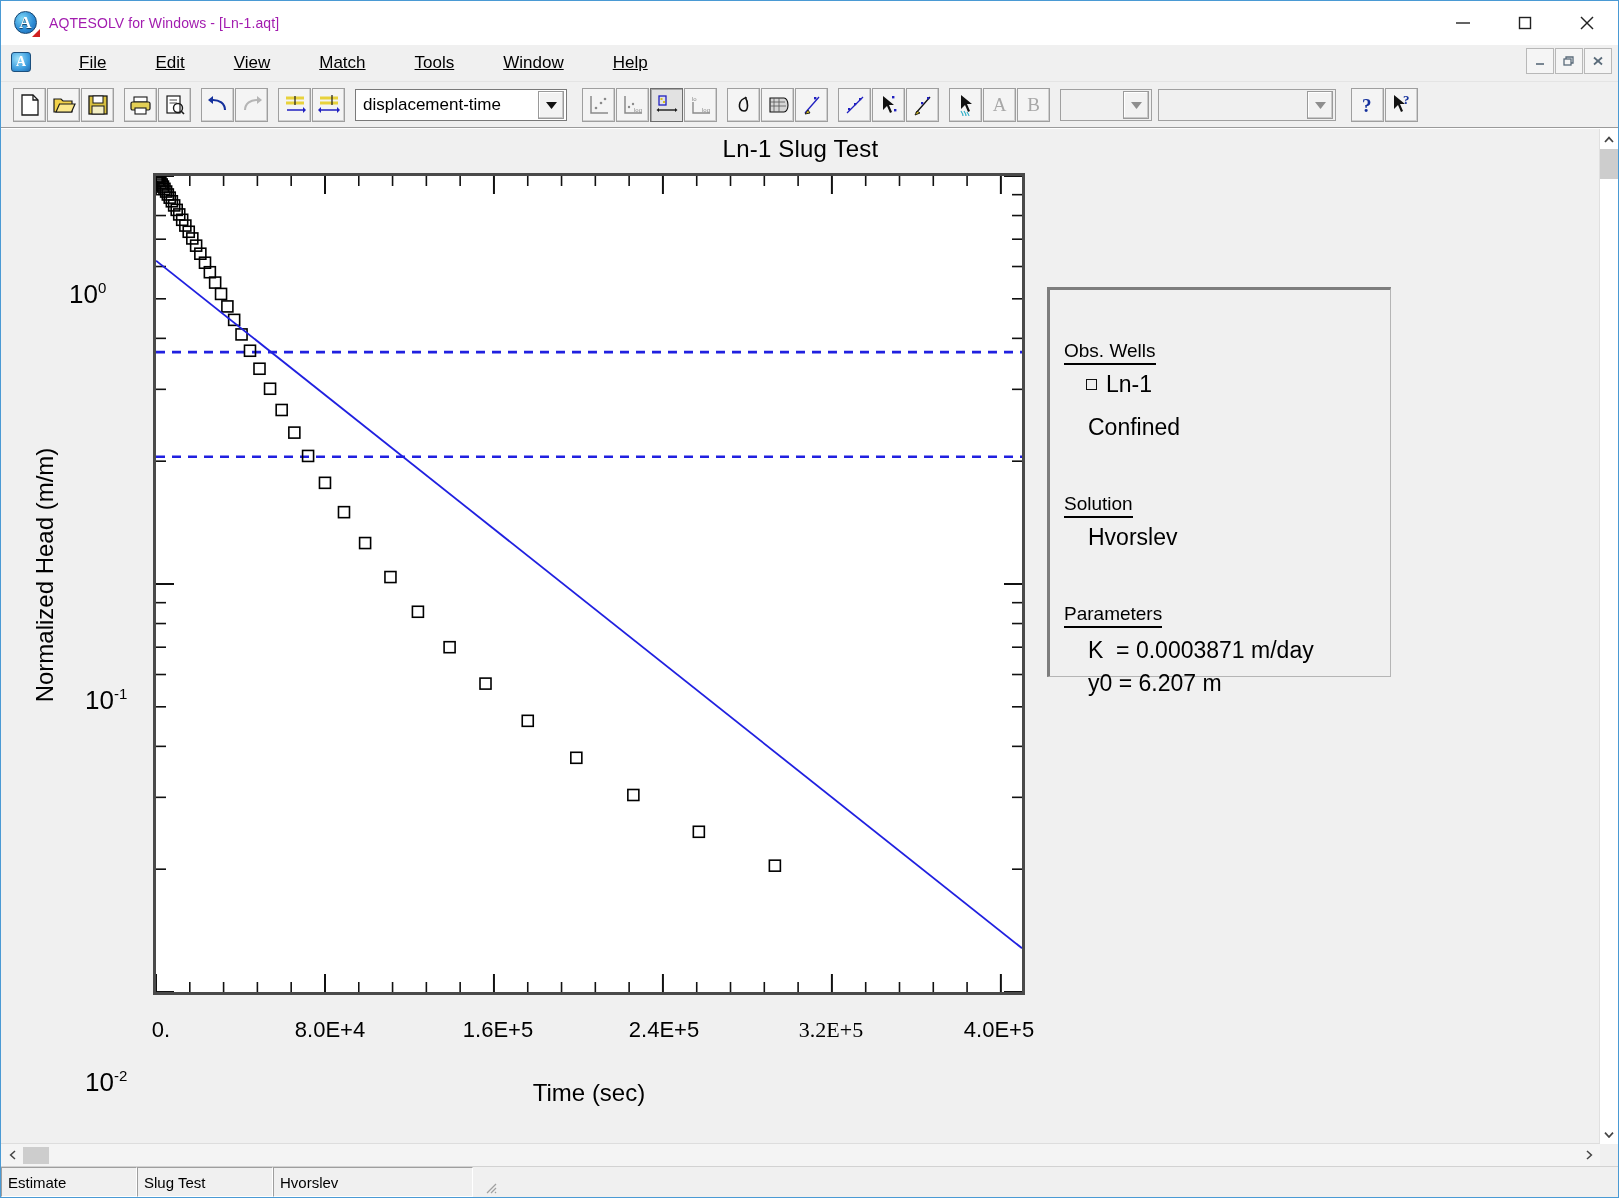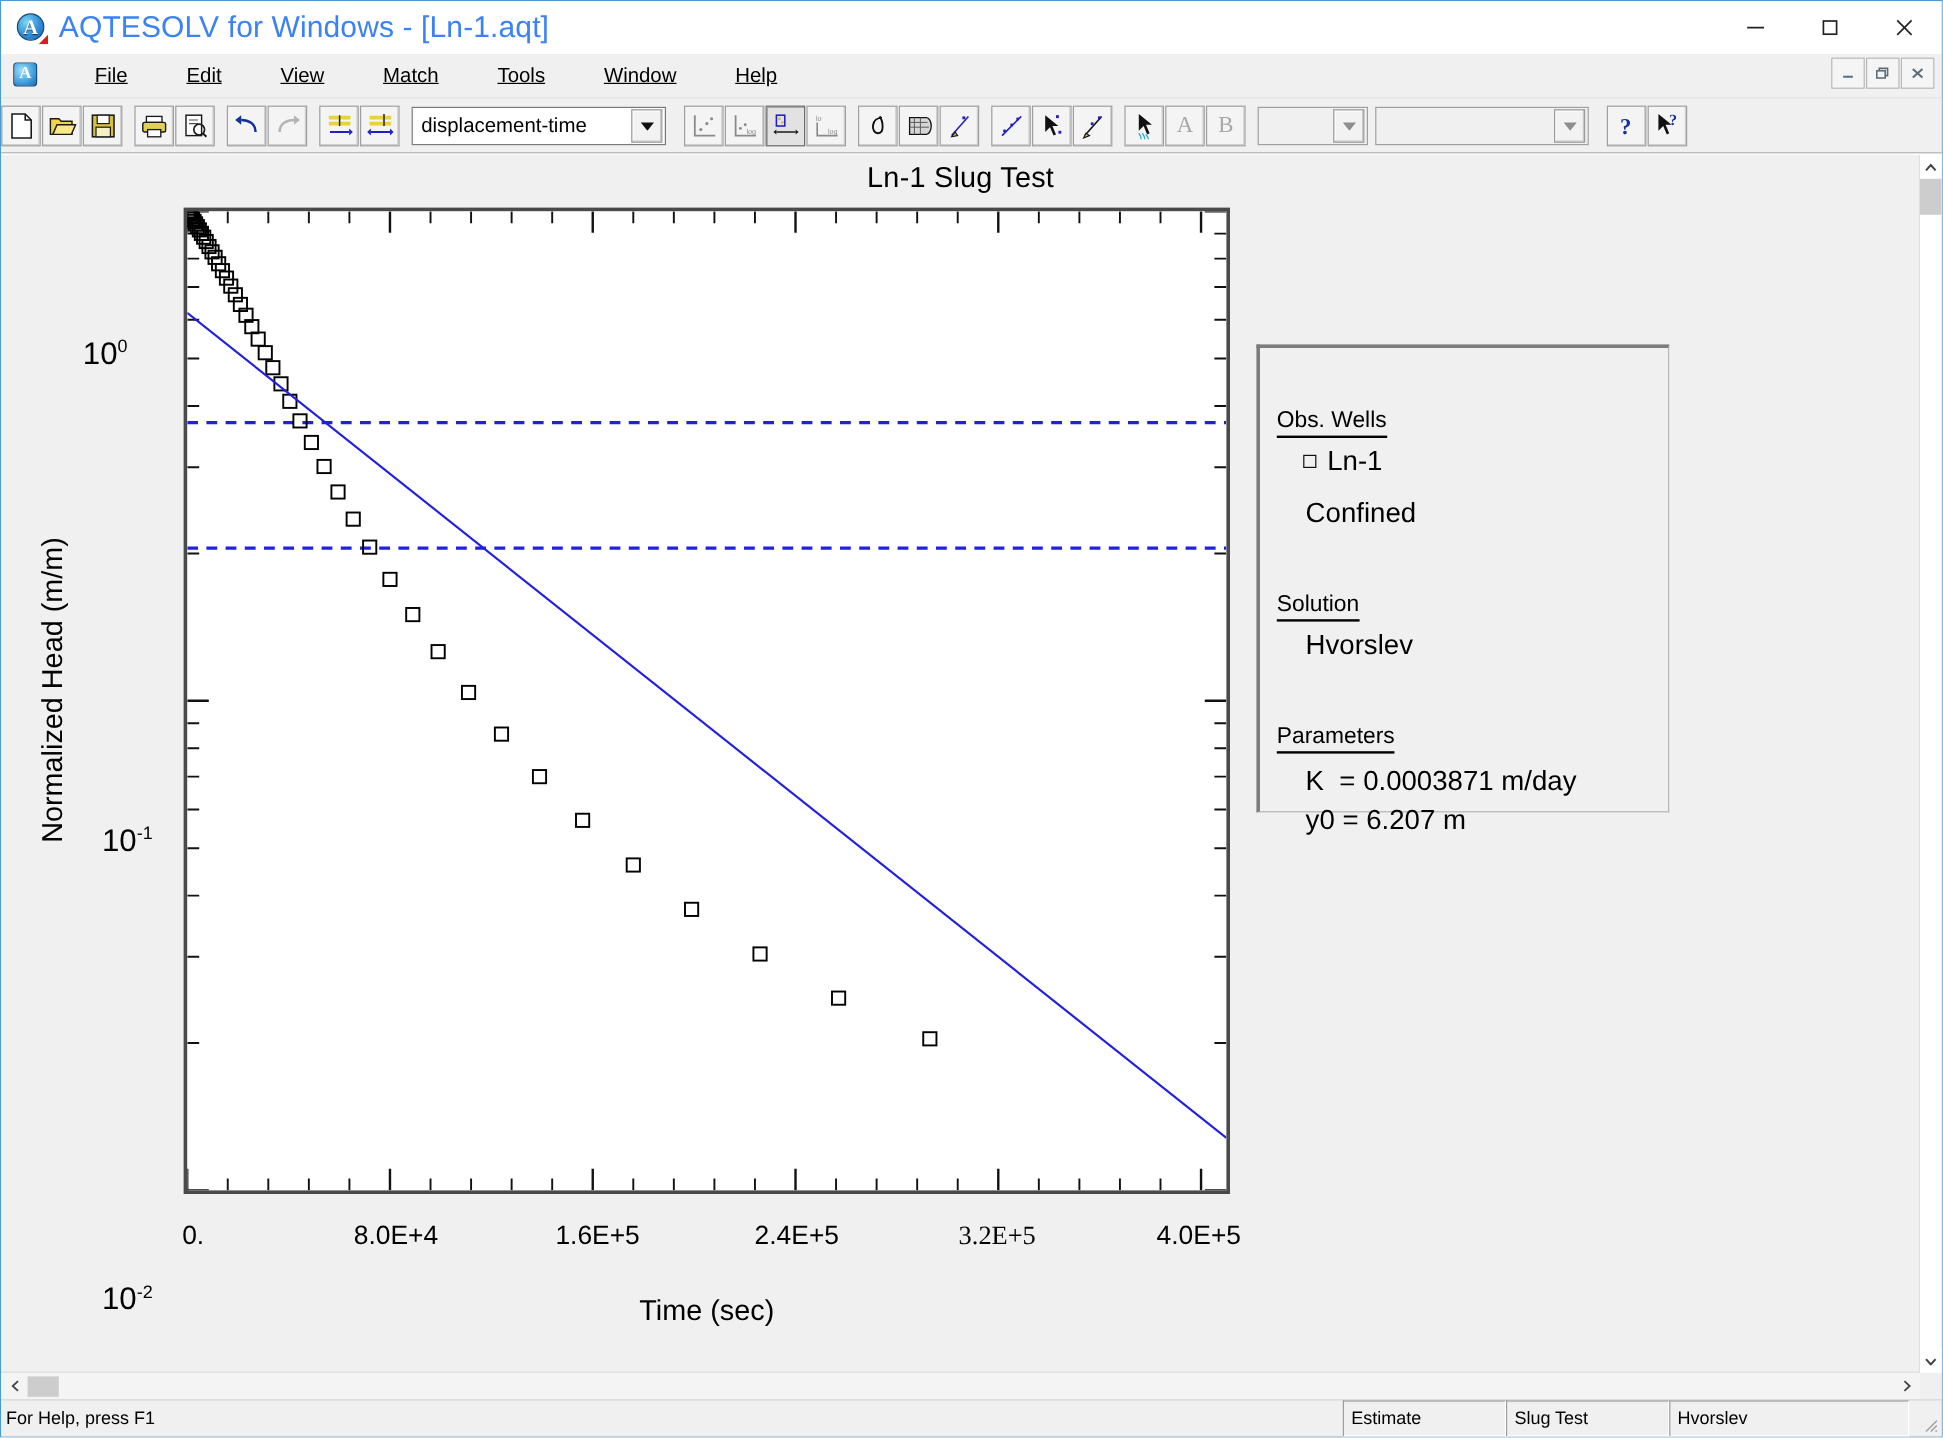--- a/index.html
+++ b/index.html
@@ -66,22 +66,22 @@
     text-shadow: 0 1px 1px #0b2f50;
   }
   #app-icon .redmark {
     position: absolute;
     right: -1px; bottom: -1px;
     width: 8px; height: 8px;
     background: #d02020;
     clip-path: polygon(0 100%, 100% 0, 100% 100%);
   }
   #window-title {
-    font-size: 25px;
-    color: #3b82f6;
+    font-size: 14px;
+    color: #a21caf;
     letter-spacing: 0.1px;
     white-space: nowrap;
   }
   #win-controls {
     position: absolute;
     right: 0; top: 0;
     height: 44px;
     display: flex;
   }
   .win-btn {
@@ -150,21 +150,21 @@
   }
   .mdi-btn svg { display: block; }
 
   
   #toolbar {
     height: 46px;
     min-height: 46px;
     background: #f0f0f0;
     display: flex;
     align-items: center;
-    padding-left: 0;
+    padding-left: 12px;
     border-bottom: 1px solid #9a9a9a;
     box-sizing: border-box;
   }
   .tb-btn {
     width: 33px; height: 34px;
     margin-right: 1px;
     border: 1px solid transparent;
     background: transparent;
     display: flex; align-items: center; justify-content: center;
     box-sizing: border-box;
@@ -936,21 +936,20 @@
         <svg width="7" height="10" viewBox="0 0 7 10">
             <polyline points="1,1 5.4,5 1,9" fill="none" stroke="#444" stroke-width="1.5"></polyline>
           </svg>
       </div>
     </div>
 
     <div id="corner-box"></div>
   </div>
 
   <div id="status-bar">
-    <div id="status-help">For Help, press F1</div>
     <div class="status-pane">Estimate</div>
     <div class="status-pane">Slug Test</div>
     <div class="status-pane" style="width:200px;">Hvorslev</div>
     <div id="status-grip">
       <svg width="14" height="14" viewBox="0 0 14 14">
         <line x1="13" y1="4" x2="4" y2="13" stroke="#a0a0a0" stroke-width="1.2"></line>
         <line x1="13" y1="8" x2="8" y2="13" stroke="#a0a0a0" stroke-width="1.2"></line>
         <line x1="13" y1="12" x2="12" y2="13" stroke="#a0a0a0" stroke-width="1.2"></line>
       </svg>
     </div>

